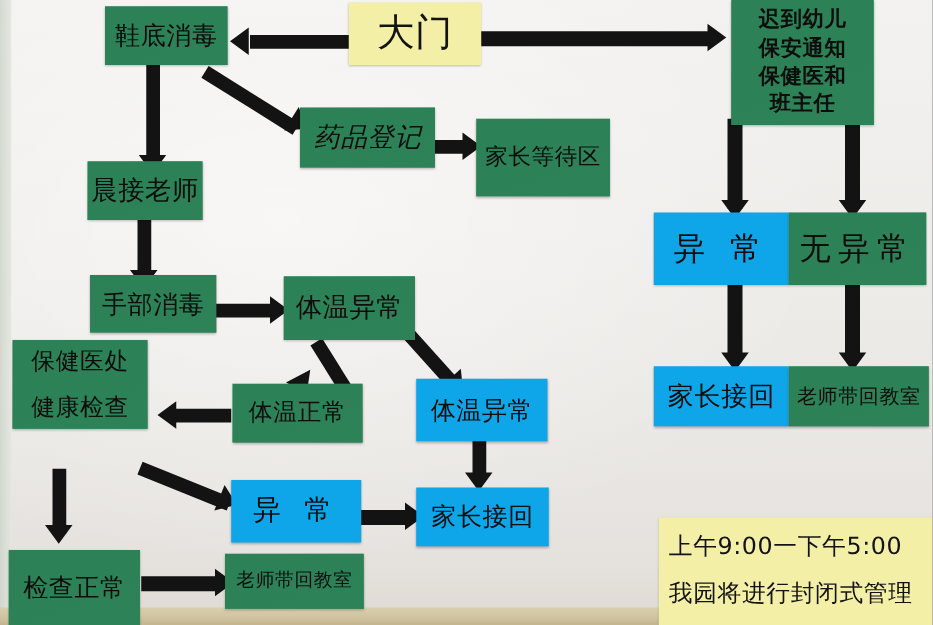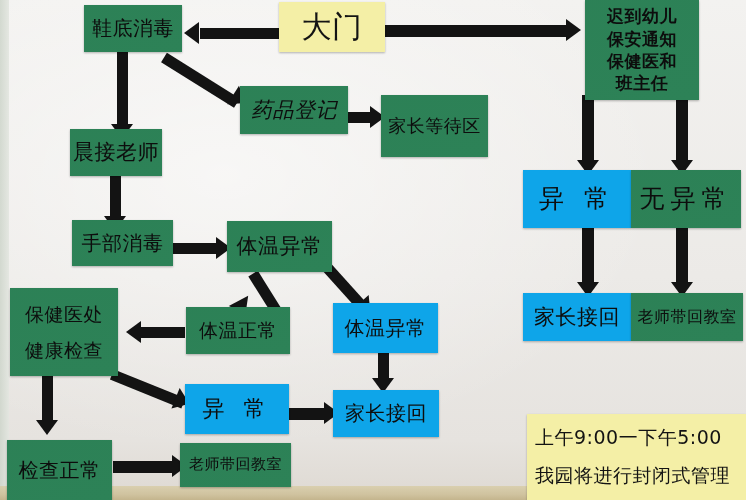--- a/index.html
+++ b/index.html
@@ -188,21 +188,21 @@
   </div>
 
   <div class="card red wide-letter" style="left:523px; top:170px; width:108px; height:58px; font-size:25px;">
     <span class="ln">异 常</span>
   </div>
 
   <div class="card green wide-letter" style="left:631px; top:170px; width:110px; height:58px; font-size:25px;">
     <span class="ln">无异常</span>
   </div>
 
-  <div class="card green" style="left:10px; top:288px; width:108px; height:88px; font-size:19px; line-height:1.9;">
+  <div class="card green" style="left:10px; top:272px; width:108px; height:71px; font-size:19px; line-height:1.9;">
     <span class="ln">保健医处</span>
     <span class="ln">健康检查</span>
   </div>
 
   <div class="card green" style="left:186px; top:307px; width:104px; height:47px; font-size:19px;">
     <span class="ln">体温正常</span>
   </div>
 
   <div class="card red" style="left:333px; top:303px; width:105px; height:50px; font-size:20px;">
     <span class="ln">体温异常</span>

